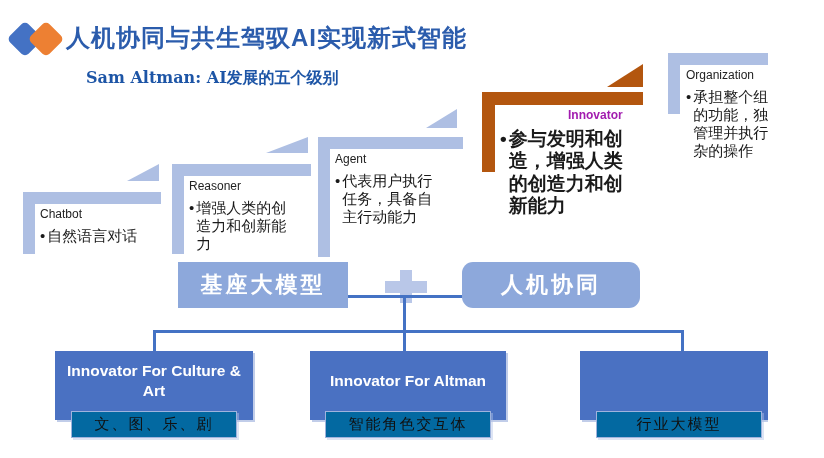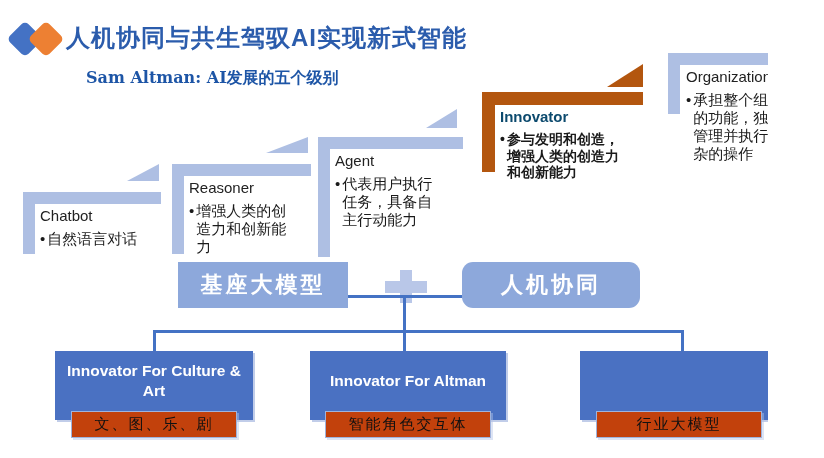--- a/index.html
+++ b/index.html
@@ -36,29 +36,29 @@
   .s3-left{ left:318px; top:137px; width:12px;  height:120px; }
   .s3-tri { left:426px; top:109px; width:31px;  height:19px; }
   .s4-top { left:482px; top:92px;  width:161px; height:13px; }
   .s4-left{ left:482px; top:92px;  width:13px;  height:80px; }
   .s4-tri { left:607px; top:64px;  width:36px;  height:23px; }
   .s5-top { left:668px; top:53px;  width:138px; height:12px; }
   .s5-left{ left:668px; top:53px;  width:12px;  height:61px; }
   .s5-tri { left:776px; top:26px;  width:27px;  height:21px; }
 
   .step-body { position:absolute; color:#1a1a1a; }
-  .step-title { font-size:15px; margin-bottom:6px; color:#222; }
+  .step-title { font-size:12px; margin-bottom:6px; color:#222; }
   .bullet { display:flex; font-size:15px; line-height:1.2; }
   .bullet::before { content:"\2022"; margin-right:2px; flex:0 0 auto; }
   .s1-body { left:40px;  top:207px; } .s1-body .bullet span { width:110px; }
   .s2-body { left:189px; top:179px; } .s2-body .bullet span { width:92px; }
   .s3-body { left:335px; top:152px; } .s3-body .bullet span { width:92px; }
   .s4-body { left:500px; top:108px; }
-  .s4-body .step-title { font-weight:bold; color:#0c4a6e; }
-  .s4-body .bullet { font-weight:bold; font-size:14px; line-height:1.18;justify-content:flex-end; }
+  .s4-body .step-title { font-weight:bold; color:#a21caf;text-align:right; }
+  .s4-body .bullet { font-weight:bold; font-size:19px; line-height:1.18;justify-content:flex-end; }
   .s4-body .bullet span { width:114px; }
   .s5-body { left:686px; top:68px; }  .s5-body .bullet span { width:94px; }
 
   
   .fbox {
     position:absolute; top:262px; height:46px; background:var(--flow_box_blue);
     color:#fff; font-weight:bold; font-size:22px; letter-spacing:3px;
     display:flex; align-items:center; justify-content:center;
   }
   .fbox-left  { left:178px; width:170px; }
@@ -78,21 +78,21 @@
     color:#fff; font-weight:bold; font-size:15.5px; line-height:1.25; text-align:center;
     display:flex; align-items:center; justify-content:center; padding-bottom:10px;
     box-sizing:border-box; box-shadow:2px 2px 0 rgba(142,164,215,.55);
   }
   .bbox-a { left:55px; }
   .bbox-b { left:310px; width:196px; }
   .bbox-c { left:580px; }
   .bbox .bt { width:175px; }
   .btag {
     position:absolute; left:50%; transform:translateX(-50%); top:60px;
-    width:164px; height:25px; background:#c2410c; border:1px solid var(--tag_border_blue);
+    width:164px; height:25px; background:#0369a1; border:1px solid var(--tag_border_blue);
     color:#111; font-size:15px; font-weight:normal; letter-spacing:2px;
     display:flex; align-items:center; justify-content:center;
     box-shadow:2px 2px 0 rgba(180,195,230,.45);
   }
 </style>
 </head>
 <body>
 
 <div class="slide">
 

